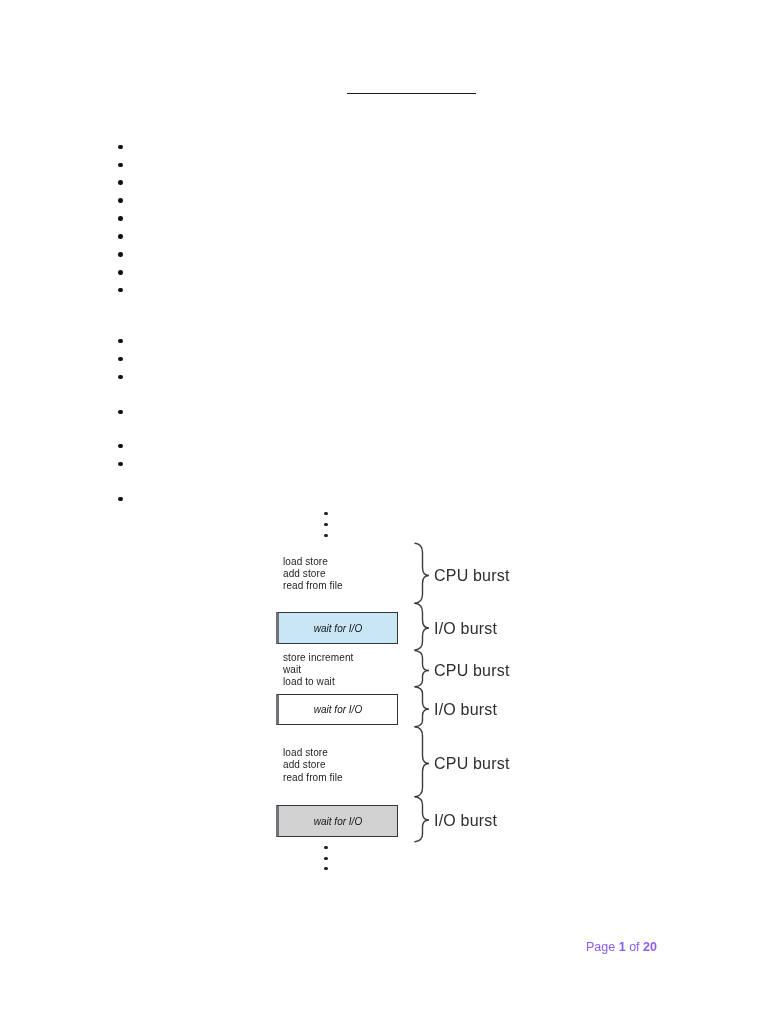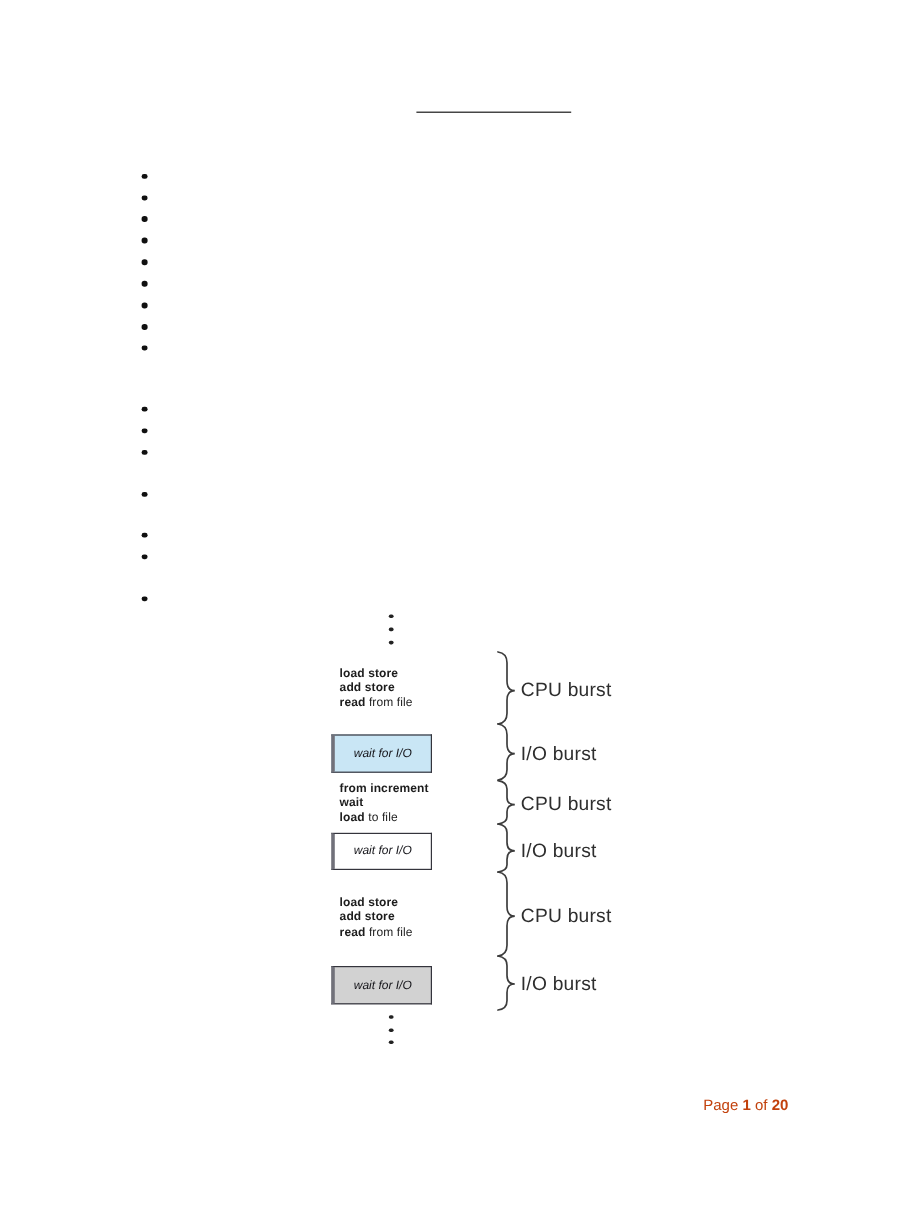--- a/index.html
+++ b/index.html
@@ -30,40 +30,40 @@
   
   .dot {
     position: absolute; width: 3.6px; height: 3.6px;
     border-radius: 50%; background: #222;
   }
   .code-block {
     position: absolute; left: 283px;
     font-size: 10px; line-height: 12.3px;
     color: #1d1d1d; letter-spacing: 0.1px;
   }
-  .code-block b { font-weight: 700; }
+  .code-block b { font-weight: 400; }
   .wait-box {
-    position: absolute; left: 276px; width: 84px;
+    position: absolute; left: 276px; width: 122px;
     box-sizing: border-box;
     border: 1.2px solid #34343c;
     border-left: 3px solid #71717a;
     display: flex; align-items: center; justify-content: center;
     font-size: 10px; font-style: italic; color: #15151a;
   }
   .brace-svg { position: absolute; left: 410px; top: 538px; }
   .burst-label {
     position: absolute; left: 434px;
     font-size: 16px; line-height: 13px; color: #2e2e2e;
     letter-spacing: 0.2px;
   }
 
   
   .footer {
-    position: absolute; left: 586px; top: 914px;
-    font-size: 12.5px; color: #c2410c;
+    position: absolute; left: 586px; top: 940px;
+    font-size: 12.5px; color: #8b5cf6;
     display: flex; gap: 3.5px; align-items: baseline;
   }
   .footer .bold { font-weight: 700; }
 </style>
 </head>
 <body>
 
 <div class="page">
 
   <div class="title-underline"></div>
@@ -105,23 +105,23 @@
       <div><b>load store</b><span></span></div>
       <div><b>add store</b><span></span></div>
       <div><b>read</b><span> from file</span></div>
     </div>
 
     <div class="wait-box" style="top: 612px; height: 32px; background-color: rgb(201, 230, 245);">
       <span>wait for I/O</span>
     </div>
 
     <div class="code-block" style="top:651.5px">
-      <div><b>from increment</b><span></span></div>
+      <div><b>store increment</b><span></span></div>
       <div><b>wait</b><span></span></div>
-      <div><b>load</b><span> to file</span></div>
+      <div><b>load</b><span> to wait</span></div>
     </div>
 
     <div class="wait-box" style="top: 694px; height: 31px; background-color: rgb(255, 255, 255);">
       <span>wait for I/O</span>
     </div>
 
     <div class="code-block" style="top:747px">
       <div><b>load store</b><span></span></div>
       <div><b>add store</b><span></span></div>
       <div><b>read</b><span> from file</span></div>

